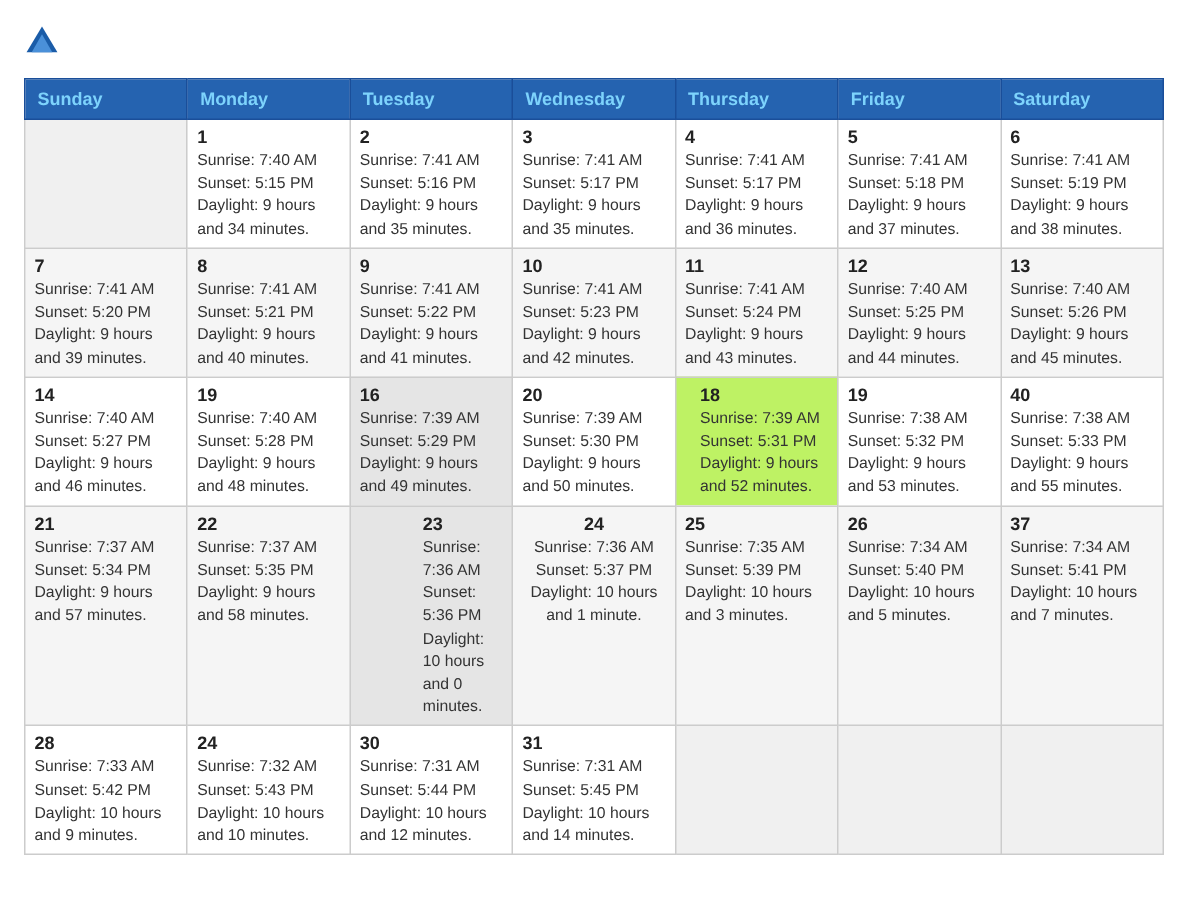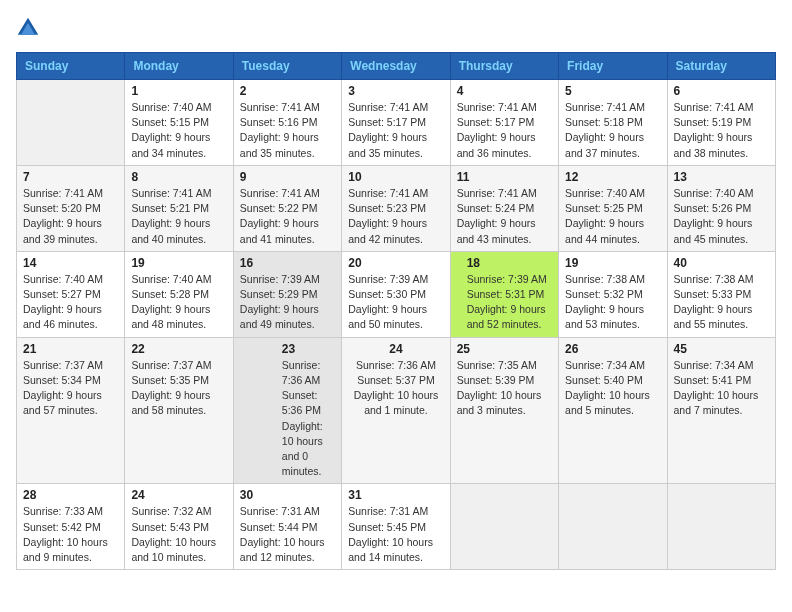--- a/index.html
+++ b/index.html
@@ -219,21 +219,21 @@
         </td>
         <td style="background: rgb(245, 245, 245);">
           <span class="day-number">25</span>
           <div class="day-info">Sunrise: 7:35 AM<br>Sunset: 5:39 PM<br>Daylight: 10 hours and 3 minutes.</div>
         </td>
         <td style="background: rgb(245, 245, 245);">
           <span class="day-number">26</span>
           <div class="day-info">Sunrise: 7:34 AM<br>Sunset: 5:40 PM<br>Daylight: 10 hours and 5 minutes.</div>
         </td>
         <td style="background: rgb(245, 245, 245);">
-          <span class="day-number">45</span>
+          <span class="day-number">37</span>
           <div class="day-info">Sunrise: 7:34 AM<br>Sunset: 5:41 PM<br>Daylight: 10 hours and 7 minutes.</div>
         </td>
       </tr>
       <tr>
         <td style="background: rgb(255, 255, 255);">
           <span class="day-number">28</span>
           <div class="day-info">Sunrise: 7:33 AM<br>Sunset: 5:42 PM<br>Daylight: 10 hours and 9 minutes.</div>
         </td>
         <td style="background: rgb(255, 255, 255);">
           <span class="day-number">24</span>

